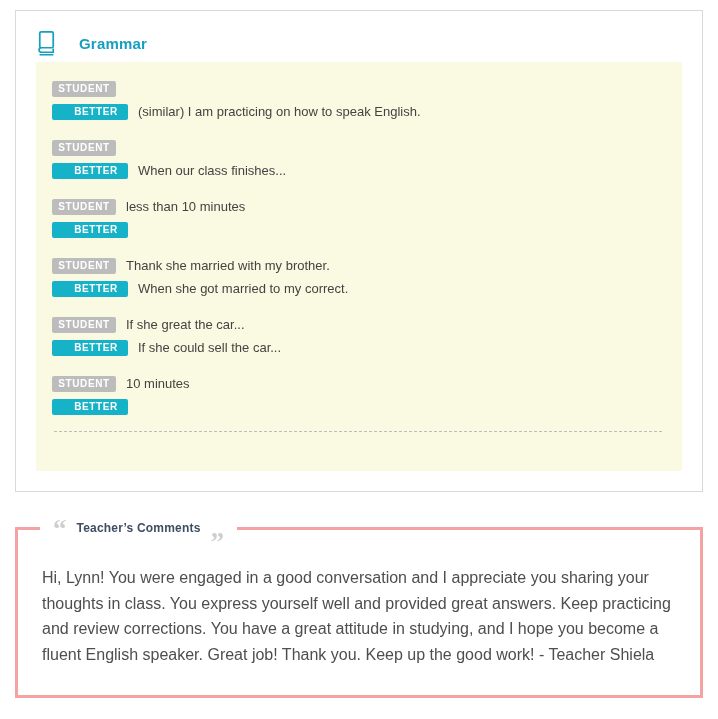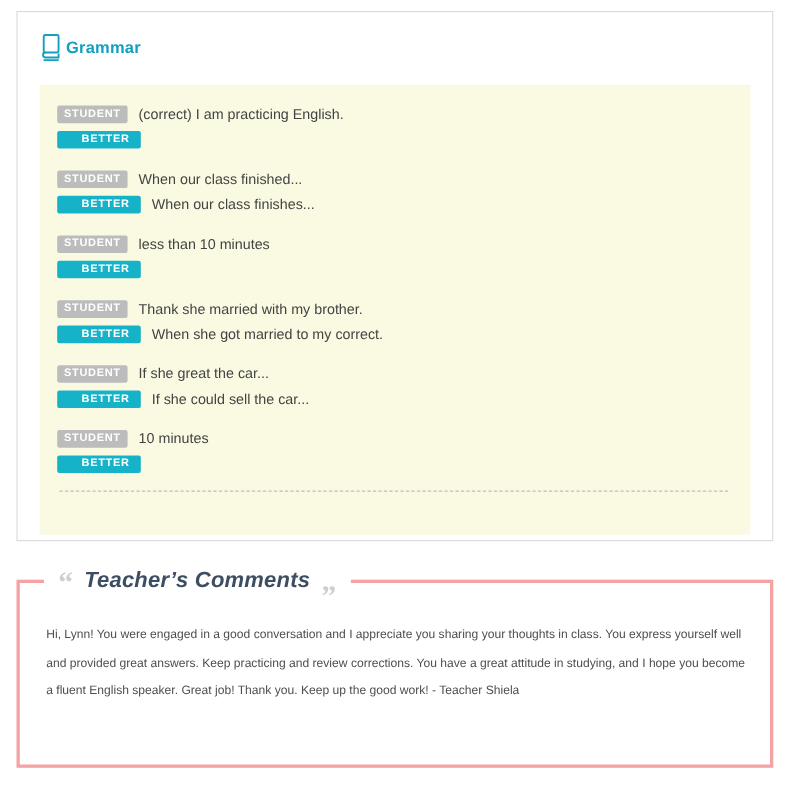--- a/index.html
+++ b/index.html
@@ -23,35 +23,35 @@
     top: 10px;
     width: 688px;
     height: 482px;
     background: #fff;
     border: 1px solid var(--card-border);
     box-sizing: border-box;
   }
   .card-header {
     display: flex;
     align-items: center;
-    gap: 4px;
+    gap: 23px;
     margin: 19px 0 0 21px;
     text-align: center;
   }
   .book-icon svg { display: block; }
   .card-title {
     color: var(--teal-title);
     font-weight: bold;
     font-size: 15px;
     letter-spacing: 0.2px;
   }
   .yellow-panel {
     position: absolute;
     left: 20px;
-    top: 66px;
+    top: 51px;
     width: 646px;
     height: 409px;
     background: var(--panel-yellow);
     box-sizing: border-box;
     padding: 15px 18px 0 16px;
   }
   .pair { margin-bottom: 13px; }
   .row {
     display: flex;
     align-items: center;
@@ -107,30 +107,29 @@
   .quote {
     font-family: "Liberation Serif", serif;
     font-weight: bold;
     font-size: 27px;
     color: var(--quote-gray);
     line-height: 10px;
   }
   .quote.open  { align-self: flex-start; margin-top: 9px; }
   .quote.close { align-self: flex-end;   margin-bottom: -6px; }
   .comments-title {
-    font-size: 20px;
+    font-size: 12px;
     font-weight: bold;
     color: var(--title-navy);
     letter-spacing: 0.2px;
-    font-style: italic;
   }
   .comments-body {
     margin: 0;
     padding: 35px 20px 0 24px;
-    font-size: 11px;
+    font-size: 16px;
     line-height: 25.5px;
     color: #4e4e4e;
   }
 </style>
 </head>
 <body>
 
 <div class="page">
 
   <section class="grammar-card">
@@ -143,30 +142,29 @@
         </svg>
       </span>
       <span class="card-title">Grammar</span>
     </div>
 
     <div class="yellow-panel">
       <div>
           <div class="pair">
             <div class="row">
               <span class="badge student">STUDENT</span>
-              <span class="row-text">(correct) I am practicing English.</span>
-            </div>
-            <div class="row">
-              <span class="badge better">BETTER</span>
-            </div>
-          </div>
-          <div class="pair">
-            <div class="row">
-              <span class="badge student">STUDENT</span>
-              <span class="row-text">When our class finished...</span>
+            </div>
+            <div class="row">
+              <span class="badge better">BETTER</span>
+              <span class="row-text">(similar) I am practicing on how to speak English.</span>
+            </div>
+          </div>
+          <div class="pair">
+            <div class="row">
+              <span class="badge student">STUDENT</span>
             </div>
             <div class="row">
               <span class="badge better">BETTER</span>
               <span class="row-text">When our class finishes...</span>
             </div>
           </div>
           <div class="pair">
             <div class="row">
               <span class="badge student">STUDENT</span>
               <span class="row-text">less than 10 minutes</span>

